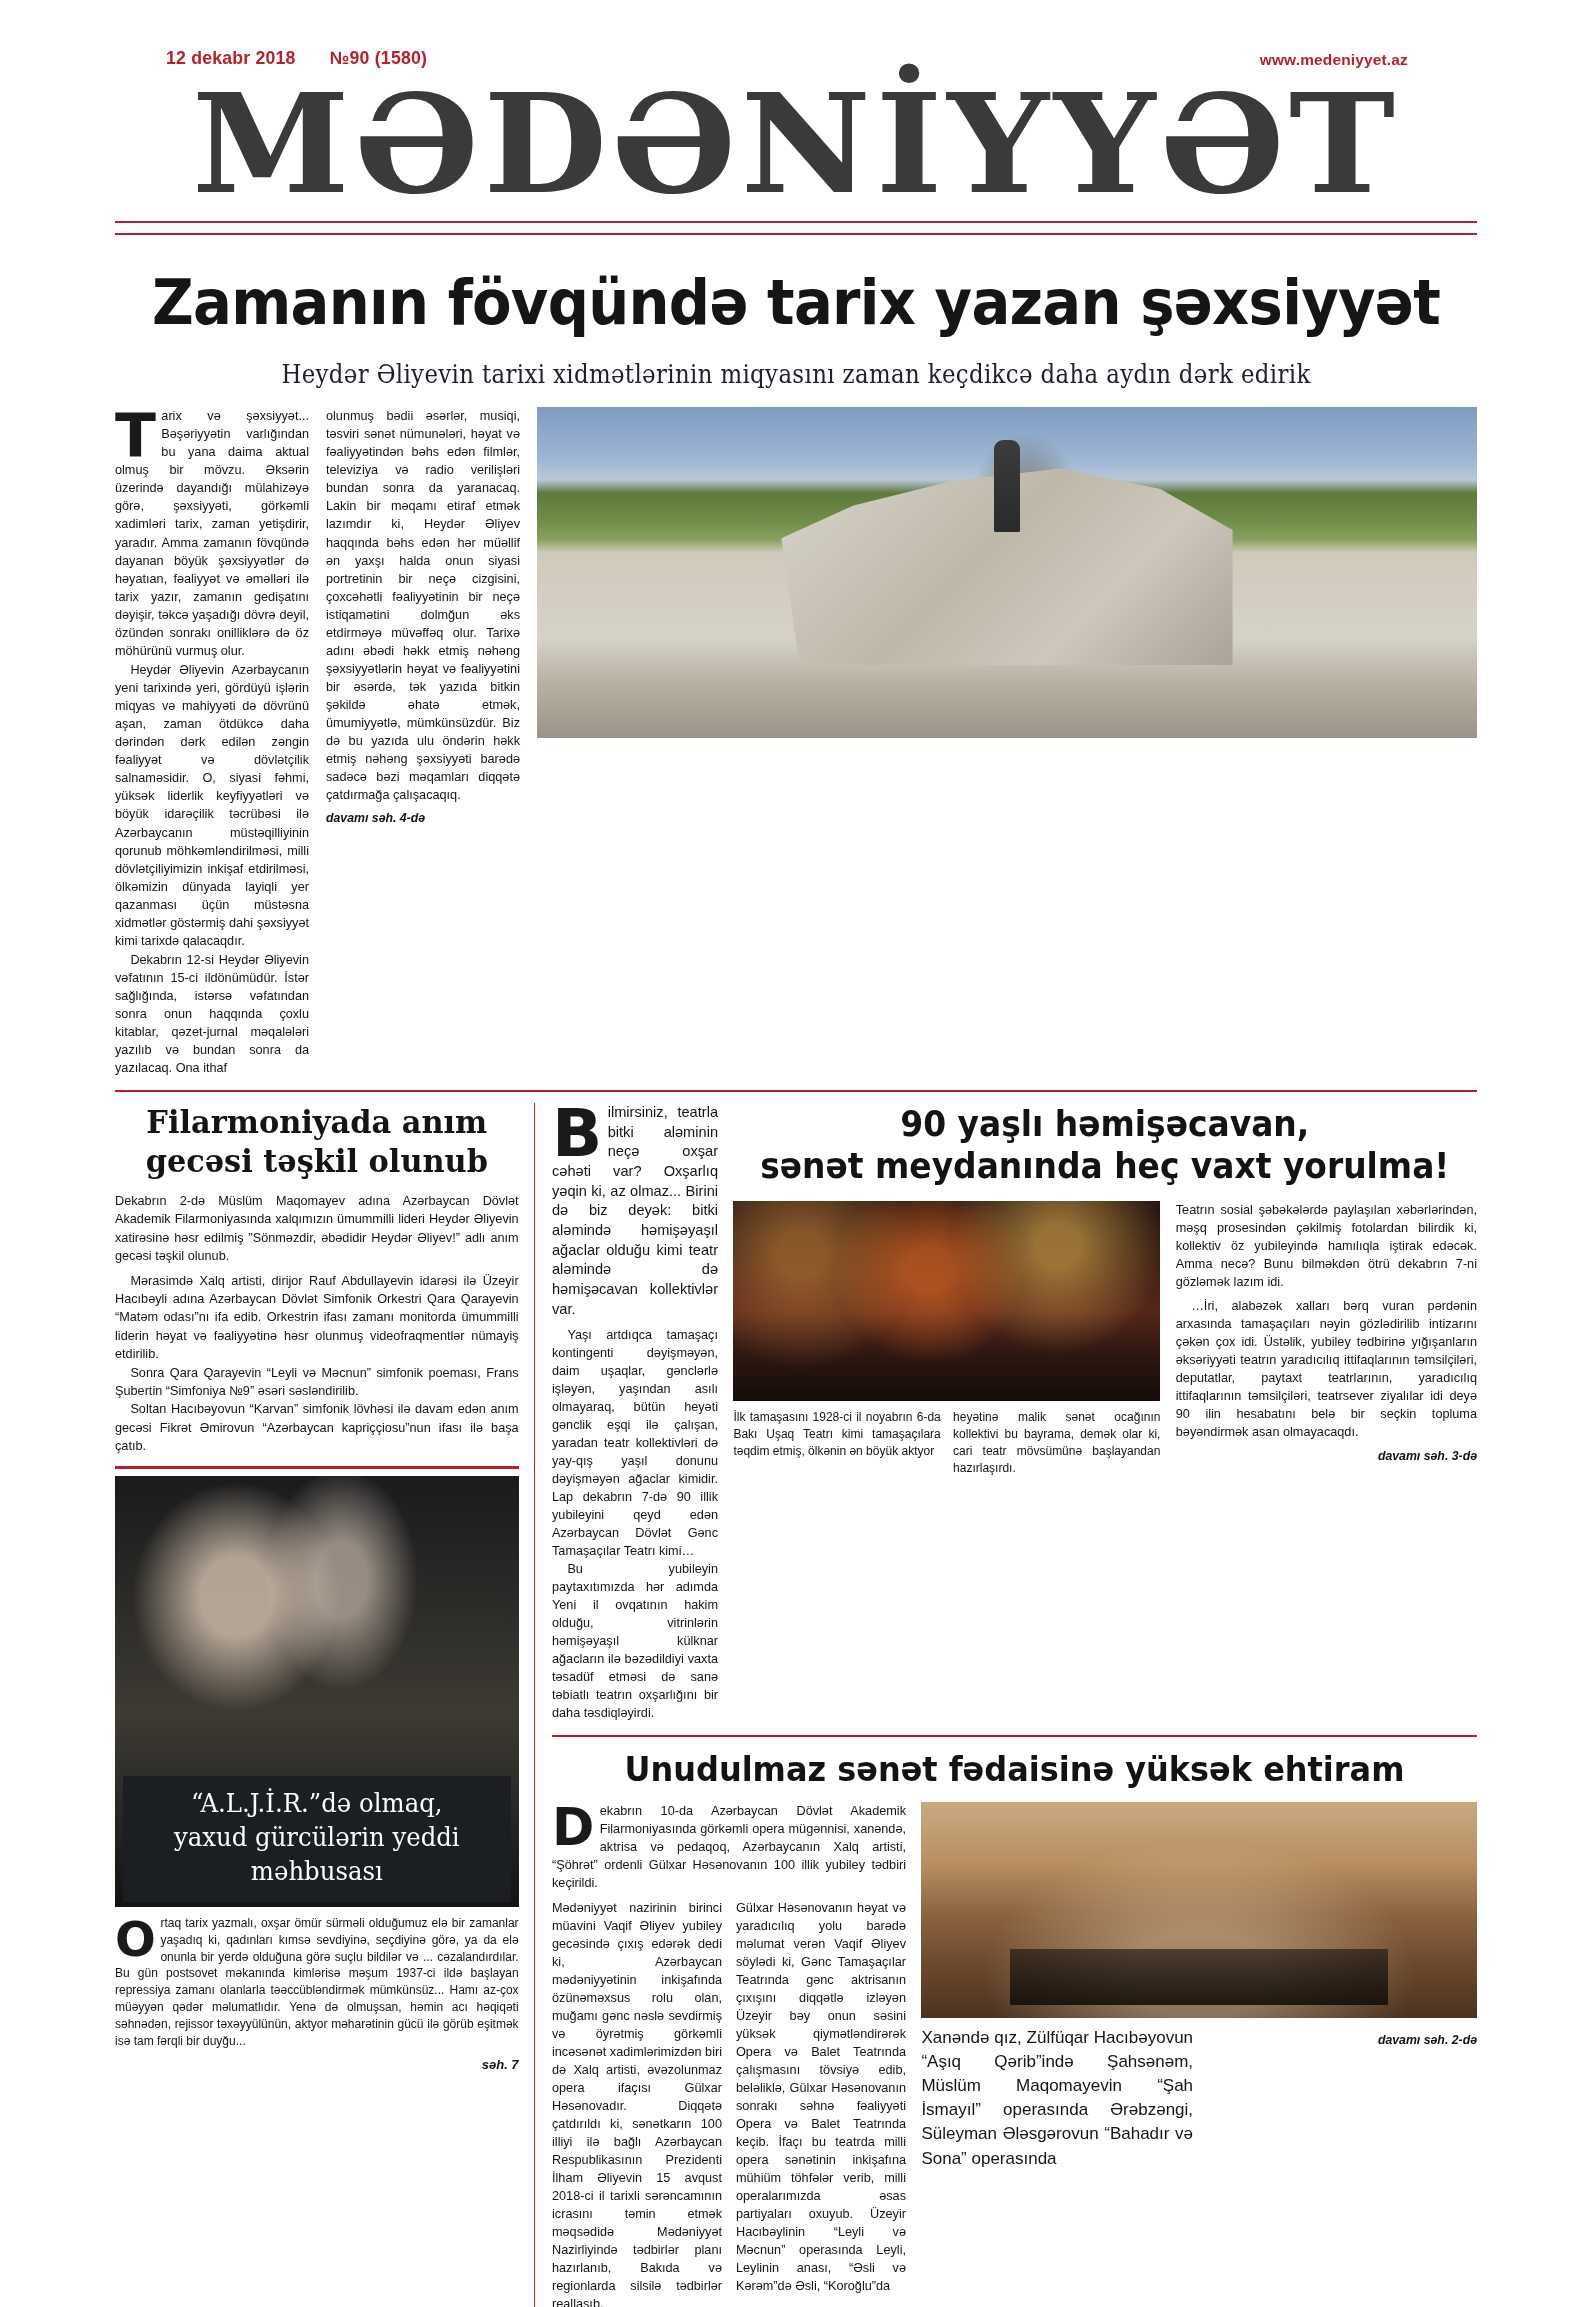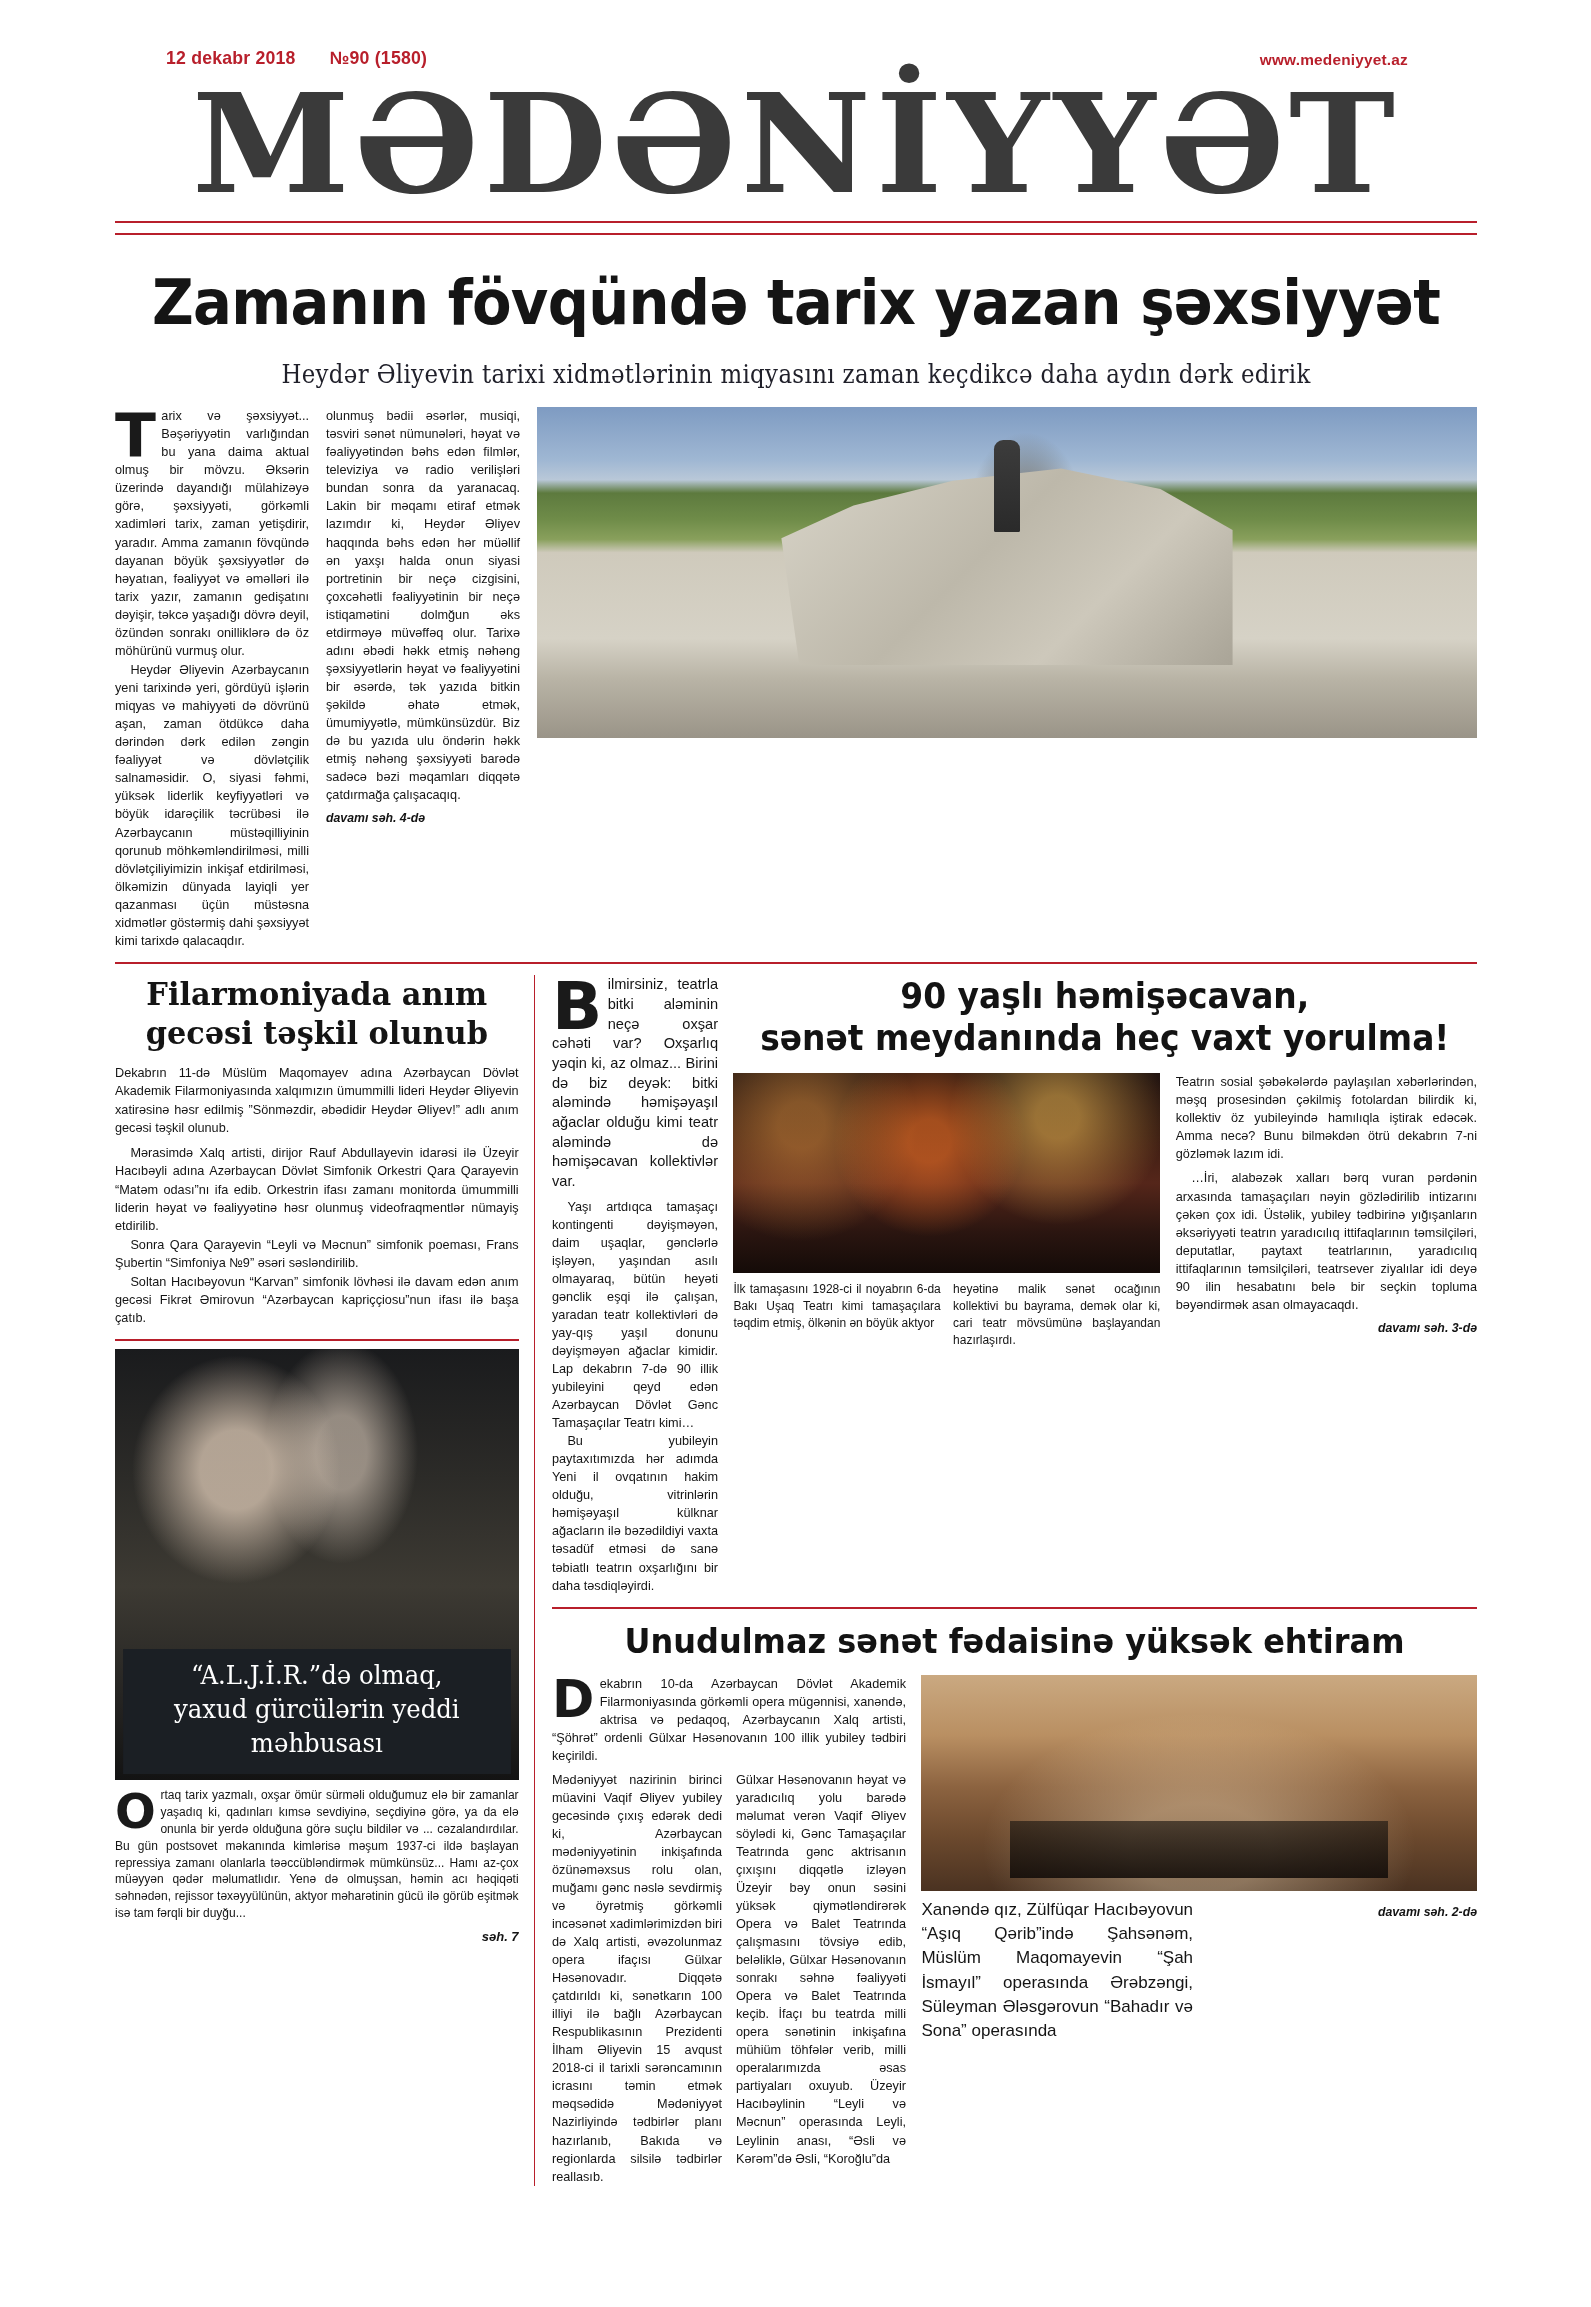--- a/index.html
+++ b/index.html
@@ -177,41 +177,42 @@
     <div class="mast-rule2"></div>
   </div>
 
   <div class="lead-head">Zamanın fövqündə tarix yazan şəxsiyyət</div>
   <div class="lead-sub">Heydər Əliyevin tarixi xidmətlərinin miqyasını zaman keçdikcə daha aydın dərk edirik</div>
 
   <div class="lead-body">
     <div class="lead-col">
       <p class="first"><span class="dropcap">T</span><span>arix və şəxsiyyət... Bəşəriyyətin varlığından bu yana daima aktual olmuş bir mövzu. Əksərin üzerində dayandığı mülahizəyə görə, şəxsiyyəti, görkəmli xadimləri tarix, zaman yetişdirir, yaradır. Amma zamanın fövqündə dayanan böyük şəxsiyyətlər də həyatıan, fəaliyyət və əməlləri ilə tarix yazır, zamanın gedişatını dəyişir, təkcə yaşadığı dövrə deyil, özündən sonrakı onilliklərə də öz möhürünü vurmuş olur.</span></p>
       <p><span>Heydər Əliyevin Azərbaycanın yeni tarixində yeri, gördüyü işlərin miqyas və mahiyyəti də dövrünü aşan, zaman ötdükcə daha dərindən dərk edilən zəngin fəaliyyət və dövlətçilik salnaməsidir. O, siyasi fəhmi, yüksək liderlik keyfiyyətləri və böyük idarəçilik təcrübəsi ilə Azərbaycanın müstəqilliyinin qorunub möhkəmləndirilməsi, milli dövlətçiliyimizin inkişaf etdirilməsi, ölkəmizin dünyada layiqli yer qazanması üçün müstəsna xidmətlər göstərmiş dahi şəxsiyyət kimi tarixdə qalacaqdır.</span></p>
+      <p><span>Dekabrın 12-si Heydər Əliyevin vəfatının 15-ci ildönümüdür. İstər sağlığında, istərsə vəfatından sonra onun haqqında çoxlu kitablar, qəzet-jurnal məqalələri yazılıb və bundan sonra da yazılacaq. Ona ithaf</span></p>
     </div>
     <div class="lead-col">
       <p class="first">olunmuş bədii əsərlər, musiqi, təsviri sənət nümunələri, həyat və fəaliyyətindən bəhs edən filmlər, televiziya və radio verilişləri bundan sonra da yaranacaq. Lakin bir məqamı etiraf etmək lazımdır ki, Heydər Əliyev haqqında bəhs edən hər müəllif ən yaxşı halda onun siyasi portretinin bir neçə cizgisini, çoxcəhətli fəaliyyətinin bir neçə istiqamətini dolmğun əks etdirməyə müvəffəq olur. Tarixə adını əbədi həkk etmiş nəhəng şəxsiyyətlərin həyat və fəaliyyətini bir əsərdə, tək yazıda bitkin şəkildə əhatə etmək, ümumiyyətlə, mümkünsüzdür. Biz də bu yazıda ulu öndərin həkk etmiş nəhəng şəxsiyyəti barədə sadəcə bəzi məqamları diqqətə çatdırmağa çalışacaqıq.</p>
       <div class="cont">davamı səh. 4-də</div>
     </div>
     <div class="lead-photo">
       <div class="photo ph-monument"></div>
     </div>
   </div>
 
   <div class="hr-red"></div>
 
   <div class="band">
 
     <div class="colA">
       <div class="box-title">
         <div>Filarmoniyada anım</div>
         <div>gecəsi təşkil olunub</div>
       </div>
       <div class="lead2" style="margin-top:10.8px;">
-        <p class="first">Dekabrın 11-də Müslüm Maqomayev adına Azərbaycan Dövlət Akademik Filarmoniyasında xalqımızın ümummilli lideri Heydər Əliyevin xatirəsinə həsr edilmiş ”Sönməzdir, əbədidir Heydər Əliyev!” adlı anım gecəsi təşkil olunub.</p>
+        <p class="first">Dekabrın 2-də Müslüm Maqomayev adına Azərbaycan Dövlət Akademik Filarmoniyasında xalqımızın ümummilli lideri Heydər Əliyevin xatirəsinə həsr edilmiş ”Sönməzdir, əbədidir Heydər Əliyev!” adlı anım gecəsi təşkil olunub.</p>
         <p style="margin-top:6.2px">Mərasimdə Xalq artisti, dirijor Rauf Abdullayevin idarəsi ilə Üzeyir Hacıbəyli adına Azərbaycan Dövlət Simfonik Orkestri Qara Qarayevin “Matəm odası”nı ifa edib. Orkestrin ifası zamanı monitorda ümummilli liderin həyat və fəaliyyətinə həsr olunmuş videofraqmentlər nümayiş etdirilib.</p>
         <p>Sonra Qara Qarayevin “Leyli və Məcnun” simfonik poeması, Frans Şubertin “Simfoniya №9” əsəri səsləndirilib.</p>
         <p>Soltan Hacıbəyovun “Karvan” simfonik lövhəsi ilə davam edən anım gecəsi Fikrət Əmirovun “Azərbaycan kapriççiosu”nun ifası ilə başa çatıb.</p>
       </div>
 
       <div style="height:2.3px;background:#b81f2b;margin:10.8px 0 0 0;"></div>
 
       <div style="height:431px;margin-top:7.7px;" class="photo ph-aljir">
         <div style="height:300px"></div>
         <div class="dark-cap">

